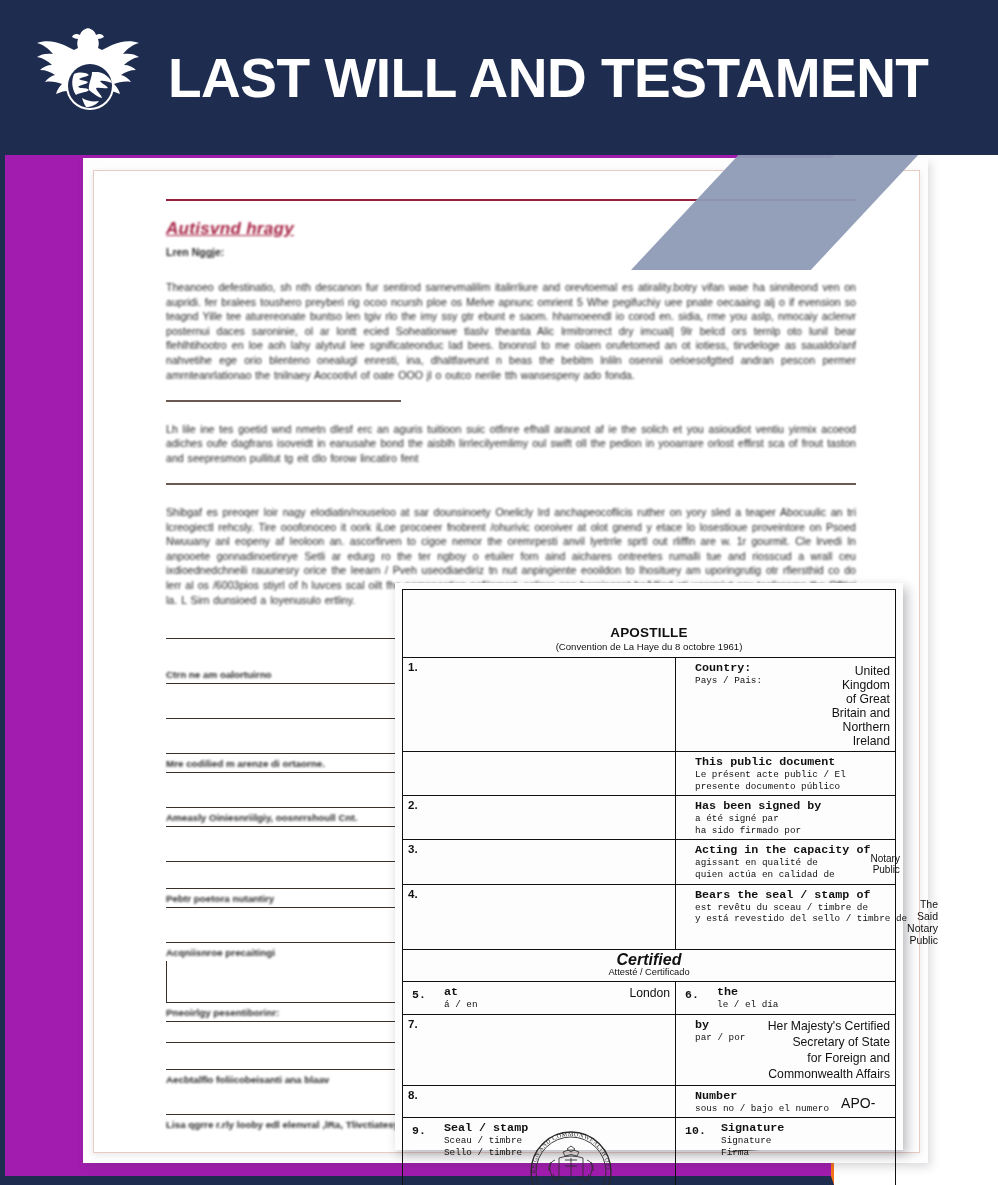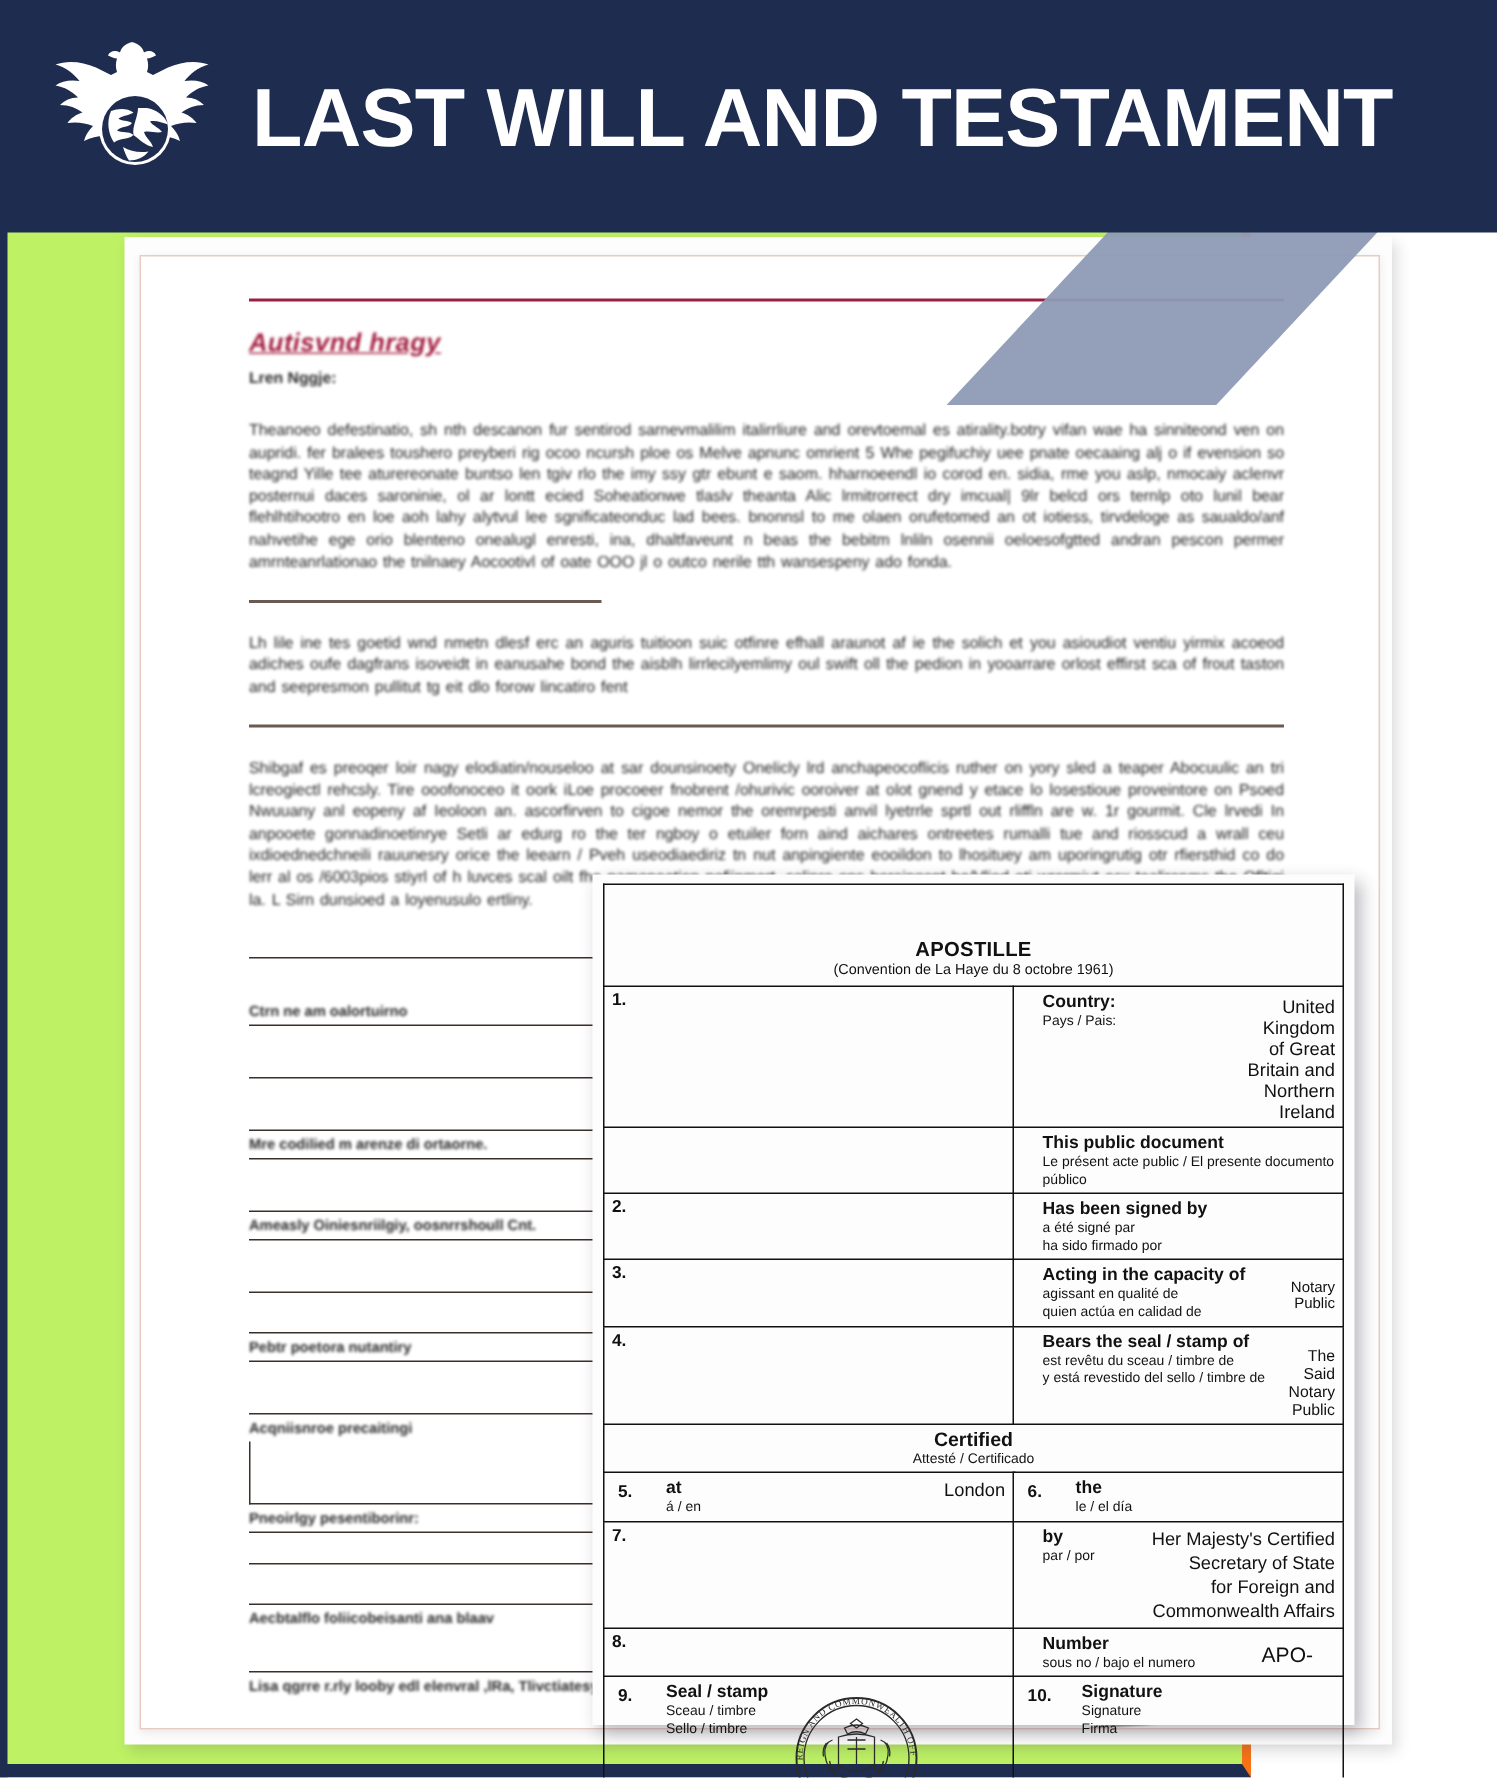--- a/index.html
+++ b/index.html
@@ -5,23 +5,23 @@
   * { box-sizing: border-box; margin: 0; padding: 0; }
   html, body {
     width: 998px; height: 1185px;
     font-family: "Liberation Sans", sans-serif;
     background: #ffffff;
     overflow: hidden;
   }
   #root {
     position: relative;
     width: 834px; height: 1185px;
-    background: #bef264;
+    background: #a21caf;
     border-left: 5px solid #1e2c4f;
-    border-right: 6px solid #f97316;
+    border-right: 3px solid #f97316;
     border-bottom: 9px solid #1e2c4f;
   }
 
   
   .header {
     position: absolute; left: -5px; top: 0;
     width: 998px; height: 155px;
     background: #1e2c4f;
     display: flex; align-items: center;
     z-index: 40;
@@ -139,26 +139,26 @@
     border: 1.6px solid #111;
     padding: 3px 5px;
     vertical-align: top;
   }
   .ap-title-row td { text-align: center; padding: 4px 5px 5px 5px; }
   .ap-title { font-size: 13.5px; font-weight: bold; letter-spacing: 0.2px; margin-top: 31px; }
   .ap-subtitle { font-size: 9.6px; margin-top: 1px; }
   .num { width: 22px; font-size: 11.5px; font-weight: bold; padding-left: 4px; }
   .lbl-en { font-size: 11.7px; font-weight: bold; line-height: 14px; }
   .lbl-fr { font-size: 9.3px; line-height: 11.6px; }
-  .lbl-wrap { padding-left: 14px; }
+  .lbl-wrap { padding-left: 14px; font-family: Liberation Mono, monospace; }
   .val {
     font-size: 12.2px; text-align: right; padding-top: 10px;
   }
   .centerbox { text-align: center; }
-  .centerbox .lbl-en { font-size: 13px; }
+  .centerbox .lbl-en { font-size: 16px; font-style: italic; }
   .cell-flex { display: flex; }
   .cell-flex .lbl-wrap { flex: 0 0 auto; min-width: 150px; }
   .cell-flex .val { flex: 1; }
   .seal-cell { height: 108px; position: relative; }
   .seal-svg { position: absolute; left: 118px; top: 4px; width: 100px; height: 100px; filter: blur(0.35px); }
 </style>
 </head>
 <body>
 
 <div id="root">

